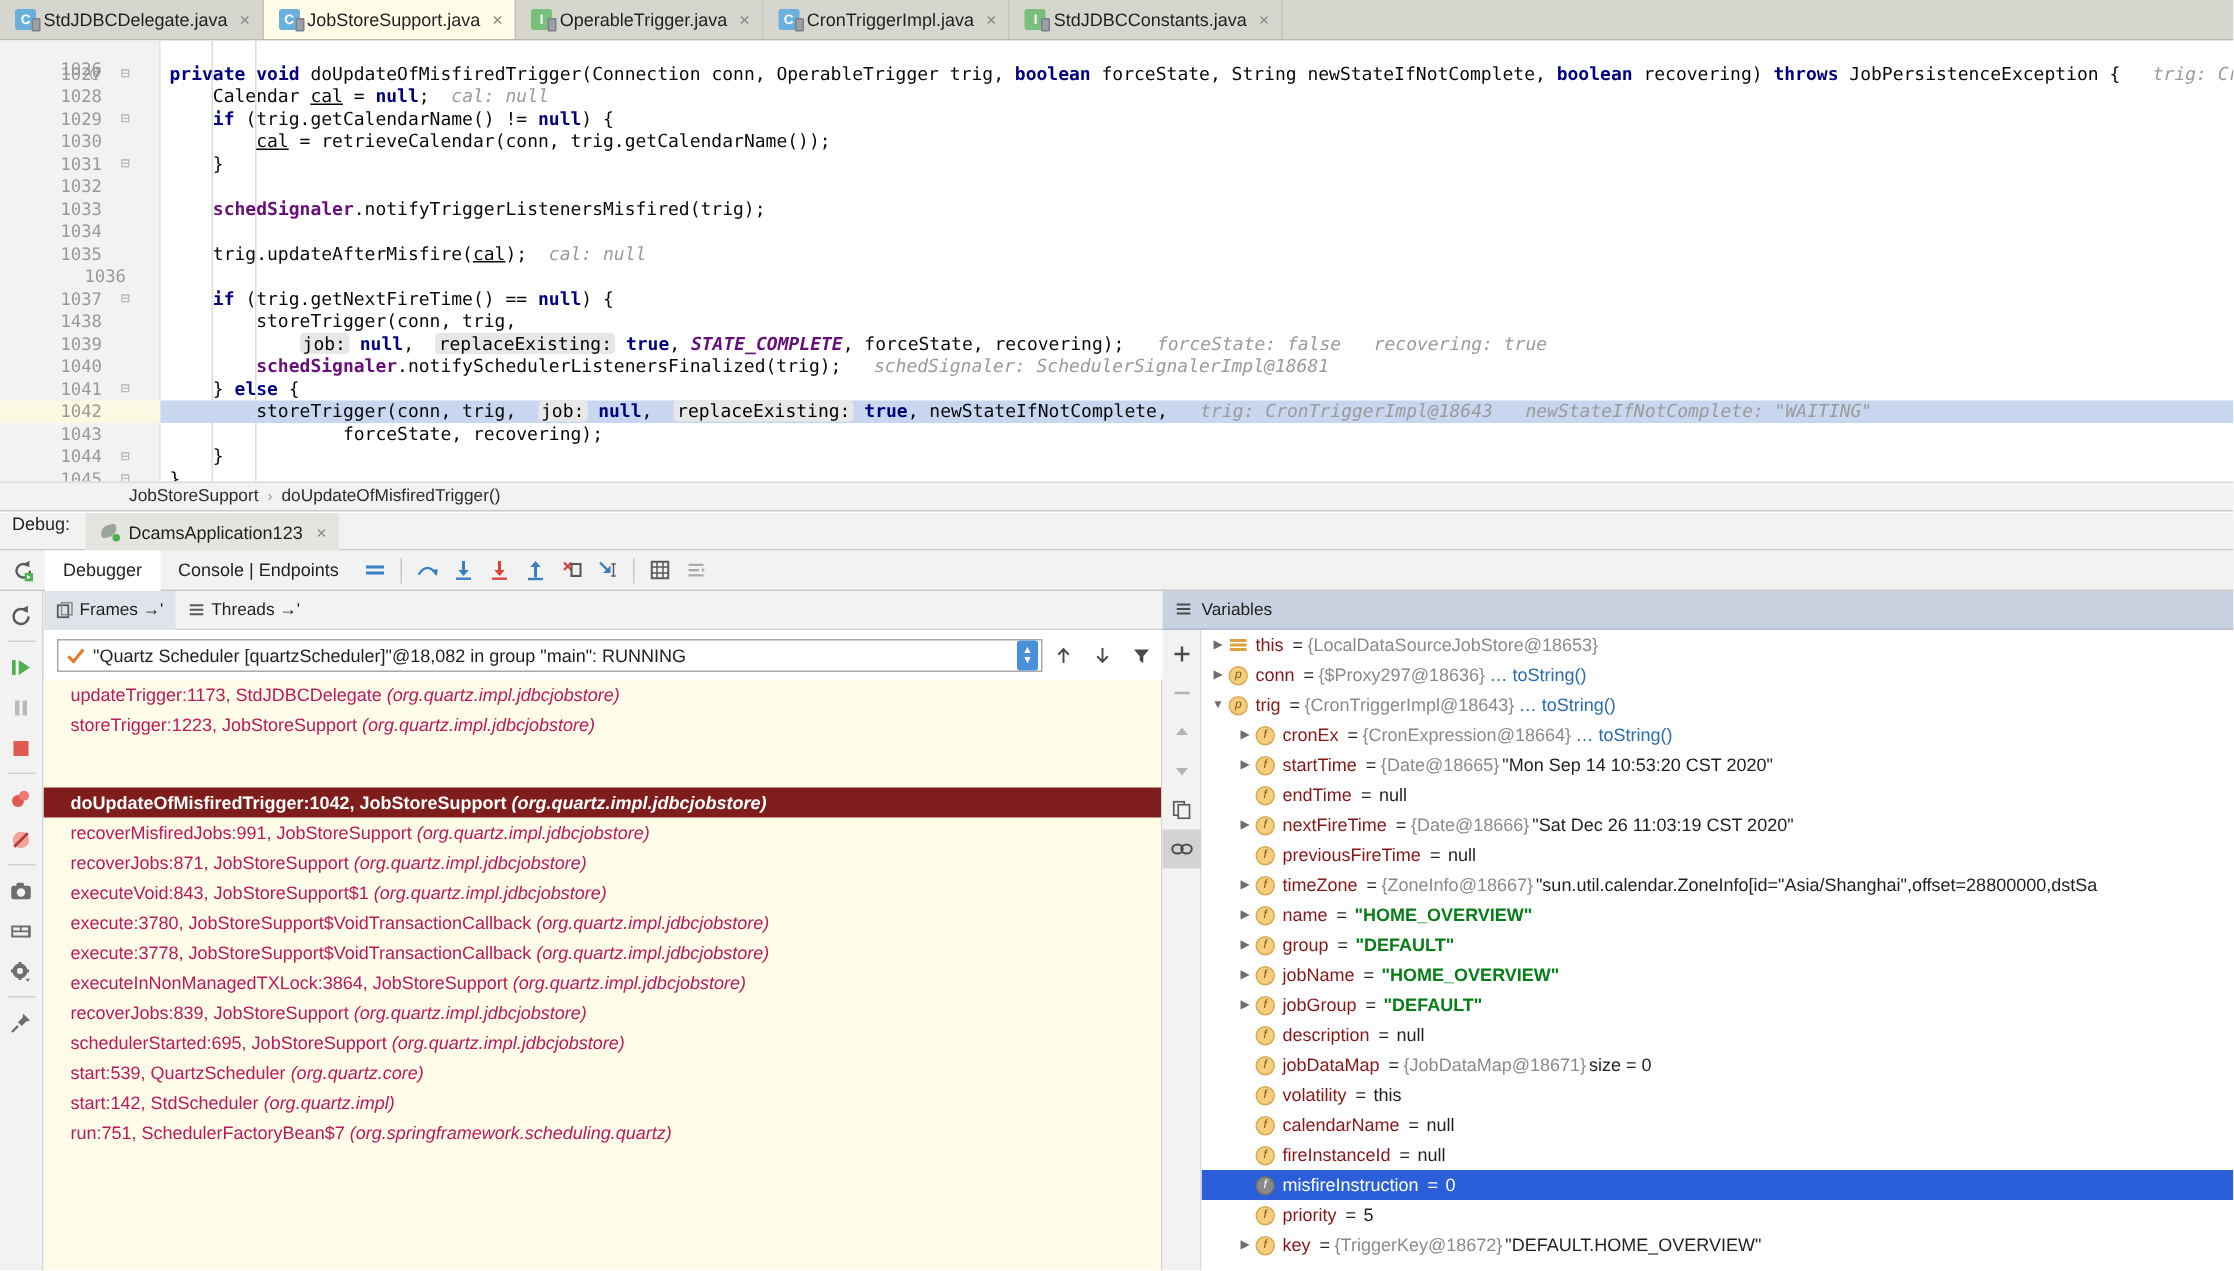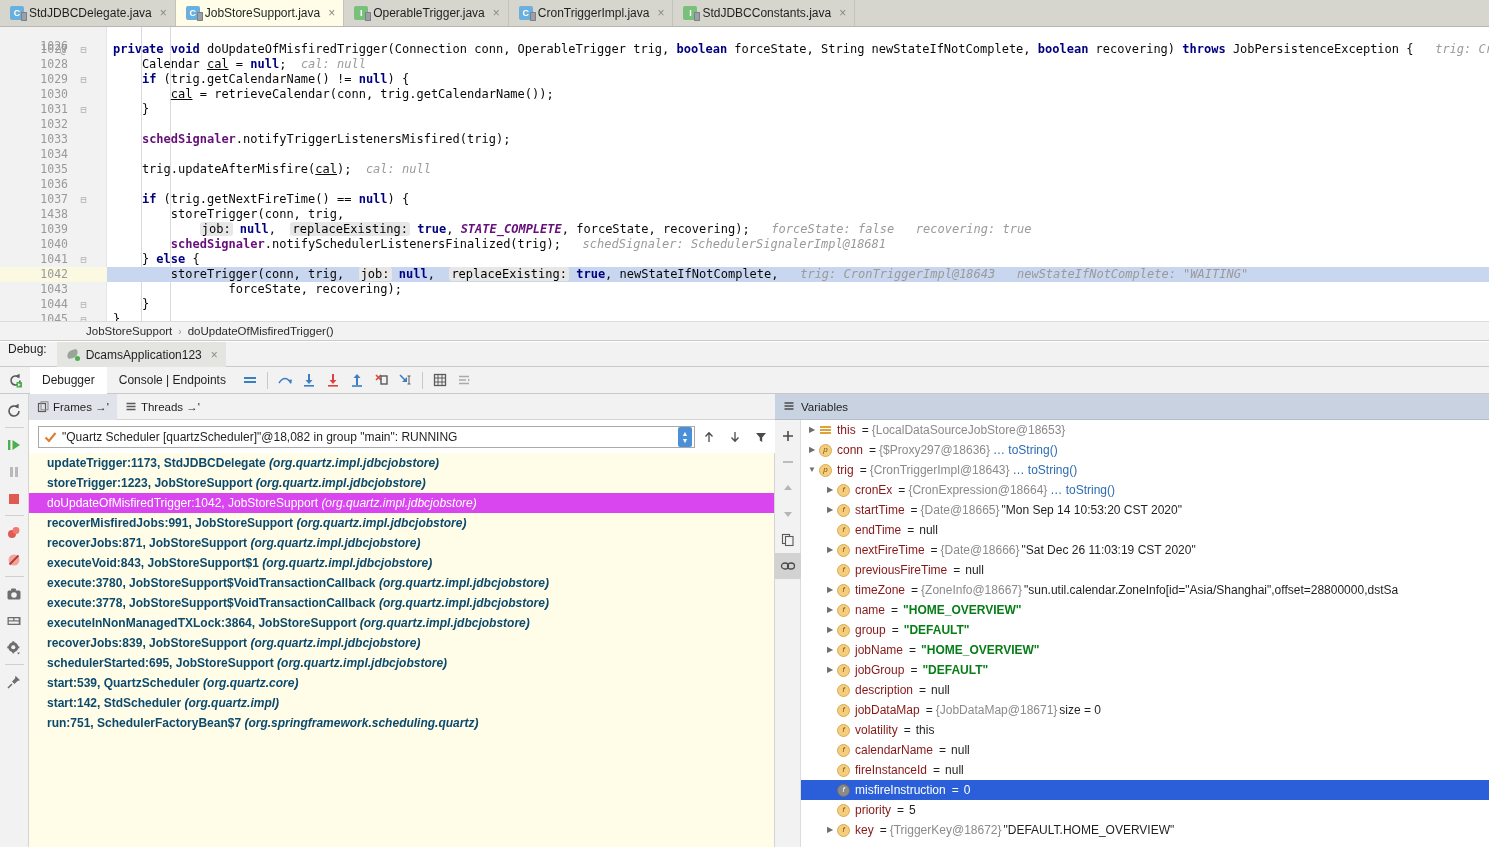--- a/index.html
+++ b/index.html
@@ -171,24 +171,24 @@
   .fr-tool {
     position:absolute; top:426px; height:22px; display:flex; align-items:center;
     justify-content:center; width:24px;
   }
   .frames-list {
     position:absolute; top:453px; left:29px; width:746px; height:394px;
     background:#fffce8; overflow:hidden; border-right:1px solid #d4d4d4;
   }
   .frow {
     height:20px; line-height:20px; padding-left:18px; font-size:12px;
-    color:#0c4a6e; white-space:nowrap; overflow:hidden;font-weight:bold;
+    color:#be185d; white-space:nowrap; overflow:hidden;
   }
   .frow .pkg { font-style:italic; }
-  .frow.sel { background:#d946ef; color:#ffffff; font-weight:normal; }
+  .frow.sel { background:#7f1d1d; color:#ffffff; font-weight:bold;margin-top:32px; }
   .frow.sel .pkg { color:#ffffff; }
 
   
   .vars-head {
     position:absolute; top:394px; left:775px; width:714px; height:26px;
     background:#c9d2e0; display:flex; align-items:center; gap:6px; padding-left:8px;
     border-bottom:1px solid #b4bdcb;
     font-size:11.5px; color:#1f1f1f;
   }
   .vars-rail {
@@ -270,21 +270,21 @@
         <div class="crow" style="position: absolute; top: 12px; left: 0px; width: 1207px; padding-left: 44px;"><span class="ln">1026</span><span class="mark"></span><span class="fold"></span><span class="txt"></span></div>
         <div class="crow" style="position: absolute; top: 15px; left: 0px; width: 1489px;"><span class="ln">1027</span><span class="mark">@</span><span class="fold">⊟</span><span class="txt"><span class="kw">private</span> <span class="kw">void</span> doUpdateOfMisfiredTrigger(Connection conn, OperableTrigger trig, <span class="kw">boolean</span> forceState, String newStateIfNotComplete, <span class="kw">boolean</span> recovering) <span class="kw">throws</span> JobPersistenceException {   <span class="hint">trig: CronTrigg</span></span></div>
         <div class="crow" style="position: absolute; top: 30px; left: 0px; width: 1489px;"><span class="ln">1028</span><span class="mark"></span><span class="fold"></span><span class="txt">    Calendar <span class="undl">cal</span> = <span class="kw">null</span>;  <span class="hint">cal: null</span></span></div>
         <div class="crow" style="position: absolute; top: 45px; left: 0px; width: 1489px;"><span class="ln">1029</span><span class="mark"></span><span class="fold">⊟</span><span class="txt">    <span class="kw">if</span> (trig.getCalendarName() != <span class="kw">null</span>) {</span></div>
         <div class="crow" style="position: absolute; top: 60px; left: 0px; width: 1489px;"><span class="ln">1030</span><span class="mark"></span><span class="fold"></span><span class="txt">        <span class="undl">cal</span> = retrieveCalendar(conn, trig.getCalendarName());</span></div>
         <div class="crow" style="position: absolute; top: 75px; left: 0px; width: 1489px;"><span class="ln">1031</span><span class="mark"></span><span class="fold">⊟</span><span class="txt">    }</span></div>
         <div class="crow" style="position: absolute; top: 90px; left: 0px; width: 1489px;"><span class="ln">1032</span><span class="mark"></span><span class="fold"></span><span class="txt"></span></div>
         <div class="crow" style="position: absolute; top: 105px; left: 0px; width: 1260px;"><span class="ln">1033</span><span class="mark"></span><span class="fold"></span><span class="txt">    <span class="fld">schedSignaler</span>.notifyTriggerListenersMisfired(trig);</span></div>
         <div class="crow" style="position: absolute; top: 120px; left: 0px; width: 1489px;"><span class="ln">1034</span><span class="mark"></span><span class="fold"></span><span class="txt"></span></div>
         <div class="crow" style="position: absolute; top: 135px; left: 0px; width: 1489px;"><span class="ln">1035</span><span class="mark"></span><span class="fold"></span><span class="txt">    trig.updateAfterMisfire(<span class="undl">cal</span>);  <span class="hint">cal: null</span></span></div>
-        <div class="crow" style="position: absolute; top: 150px; left: 0px; width: 1287px;"><span class="ln">1036</span><span class="mark"></span><span class="fold"></span><span class="txt"></span></div>
+        <div class="crow" style="position: absolute; top: 150px; left: 16px; width: 1287px;"><span class="ln">1036</span><span class="mark"></span><span class="fold"></span><span class="txt"></span></div>
         <div class="crow" style="position: absolute; top: 165px; left: 0px; width: 1489px;"><span class="ln">1037</span><span class="mark"></span><span class="fold">⊟</span><span class="txt">    <span class="kw">if</span> (trig.getNextFireTime() == <span class="kw">null</span>) {</span></div>
         <div class="crow" style="position: absolute; top: 180px; left: 0px; width: 1489px;"><span class="ln">1438</span><span class="mark"></span><span class="fold"></span><span class="txt">        storeTrigger(conn, trig,</span></div>
         <div class="crow" style="position: absolute; top: 195px; left: 0px; width: 1489px;"><span class="ln">1039</span><span class="mark"></span><span class="fold"></span><span class="txt">            <span class="param">job:</span> <span class="kw">null</span>,  <span class="param">replaceExisting:</span> <span class="kw">true</span>, <span class="stc">STATE_COMPLETE</span>, forceState, recovering);   <span class="hint">forceState: false   recovering: true</span></span></div>
         <div class="crow" style="position: absolute; top: 210px; left: 0px; width: 1489px;"><span class="ln">1040</span><span class="mark"></span><span class="fold"></span><span class="txt">        <span class="fld">schedSignaler</span>.notifySchedulerListenersFinalized(trig);   <span class="hint">schedSignaler: SchedulerSignalerImpl@18681</span></span></div>
         <div class="crow" style="position: absolute; top: 225px; left: 0px; width: 1489px;"><span class="ln">1041</span><span class="mark"></span><span class="fold">⊟</span><span class="txt">    } <span class="kw">else</span> {</span></div>
         <div class="gut-hl" style="top: 240px;"></div>
         <div class="sel-bg" style="top: 240px;"></div>
         <div class="crow" style="position: absolute; top: 240px; left: 0px; width: 1489px;"><span class="ln">1042</span><span class="mark"></span><span class="fold"></span><span class="txt">        storeTrigger(conn, trig,  <span class="param">job:</span> <span class="kw">null</span>,  <span class="param">replaceExisting:</span> <span class="kw">true</span>, newStateIfNotComplete,   <span class="hint">trig: CronTriggerImpl@18643</span>   <span class="hint">newStateIfNotComplete: "WAITING"</span></span></div>
         <div class="crow" style="position: absolute; top: 255px; left: 0px; width: 1489px;"><span class="ln">1043</span><span class="mark"></span><span class="fold"></span><span class="txt">                forceState, recovering);</span></div>
         <div class="crow" style="position: absolute; top: 270px; left: 0px; width: 1489px;"><span class="ln">1044</span><span class="mark"></span><span class="fold">⊟</span><span class="txt">    }</span></div>

